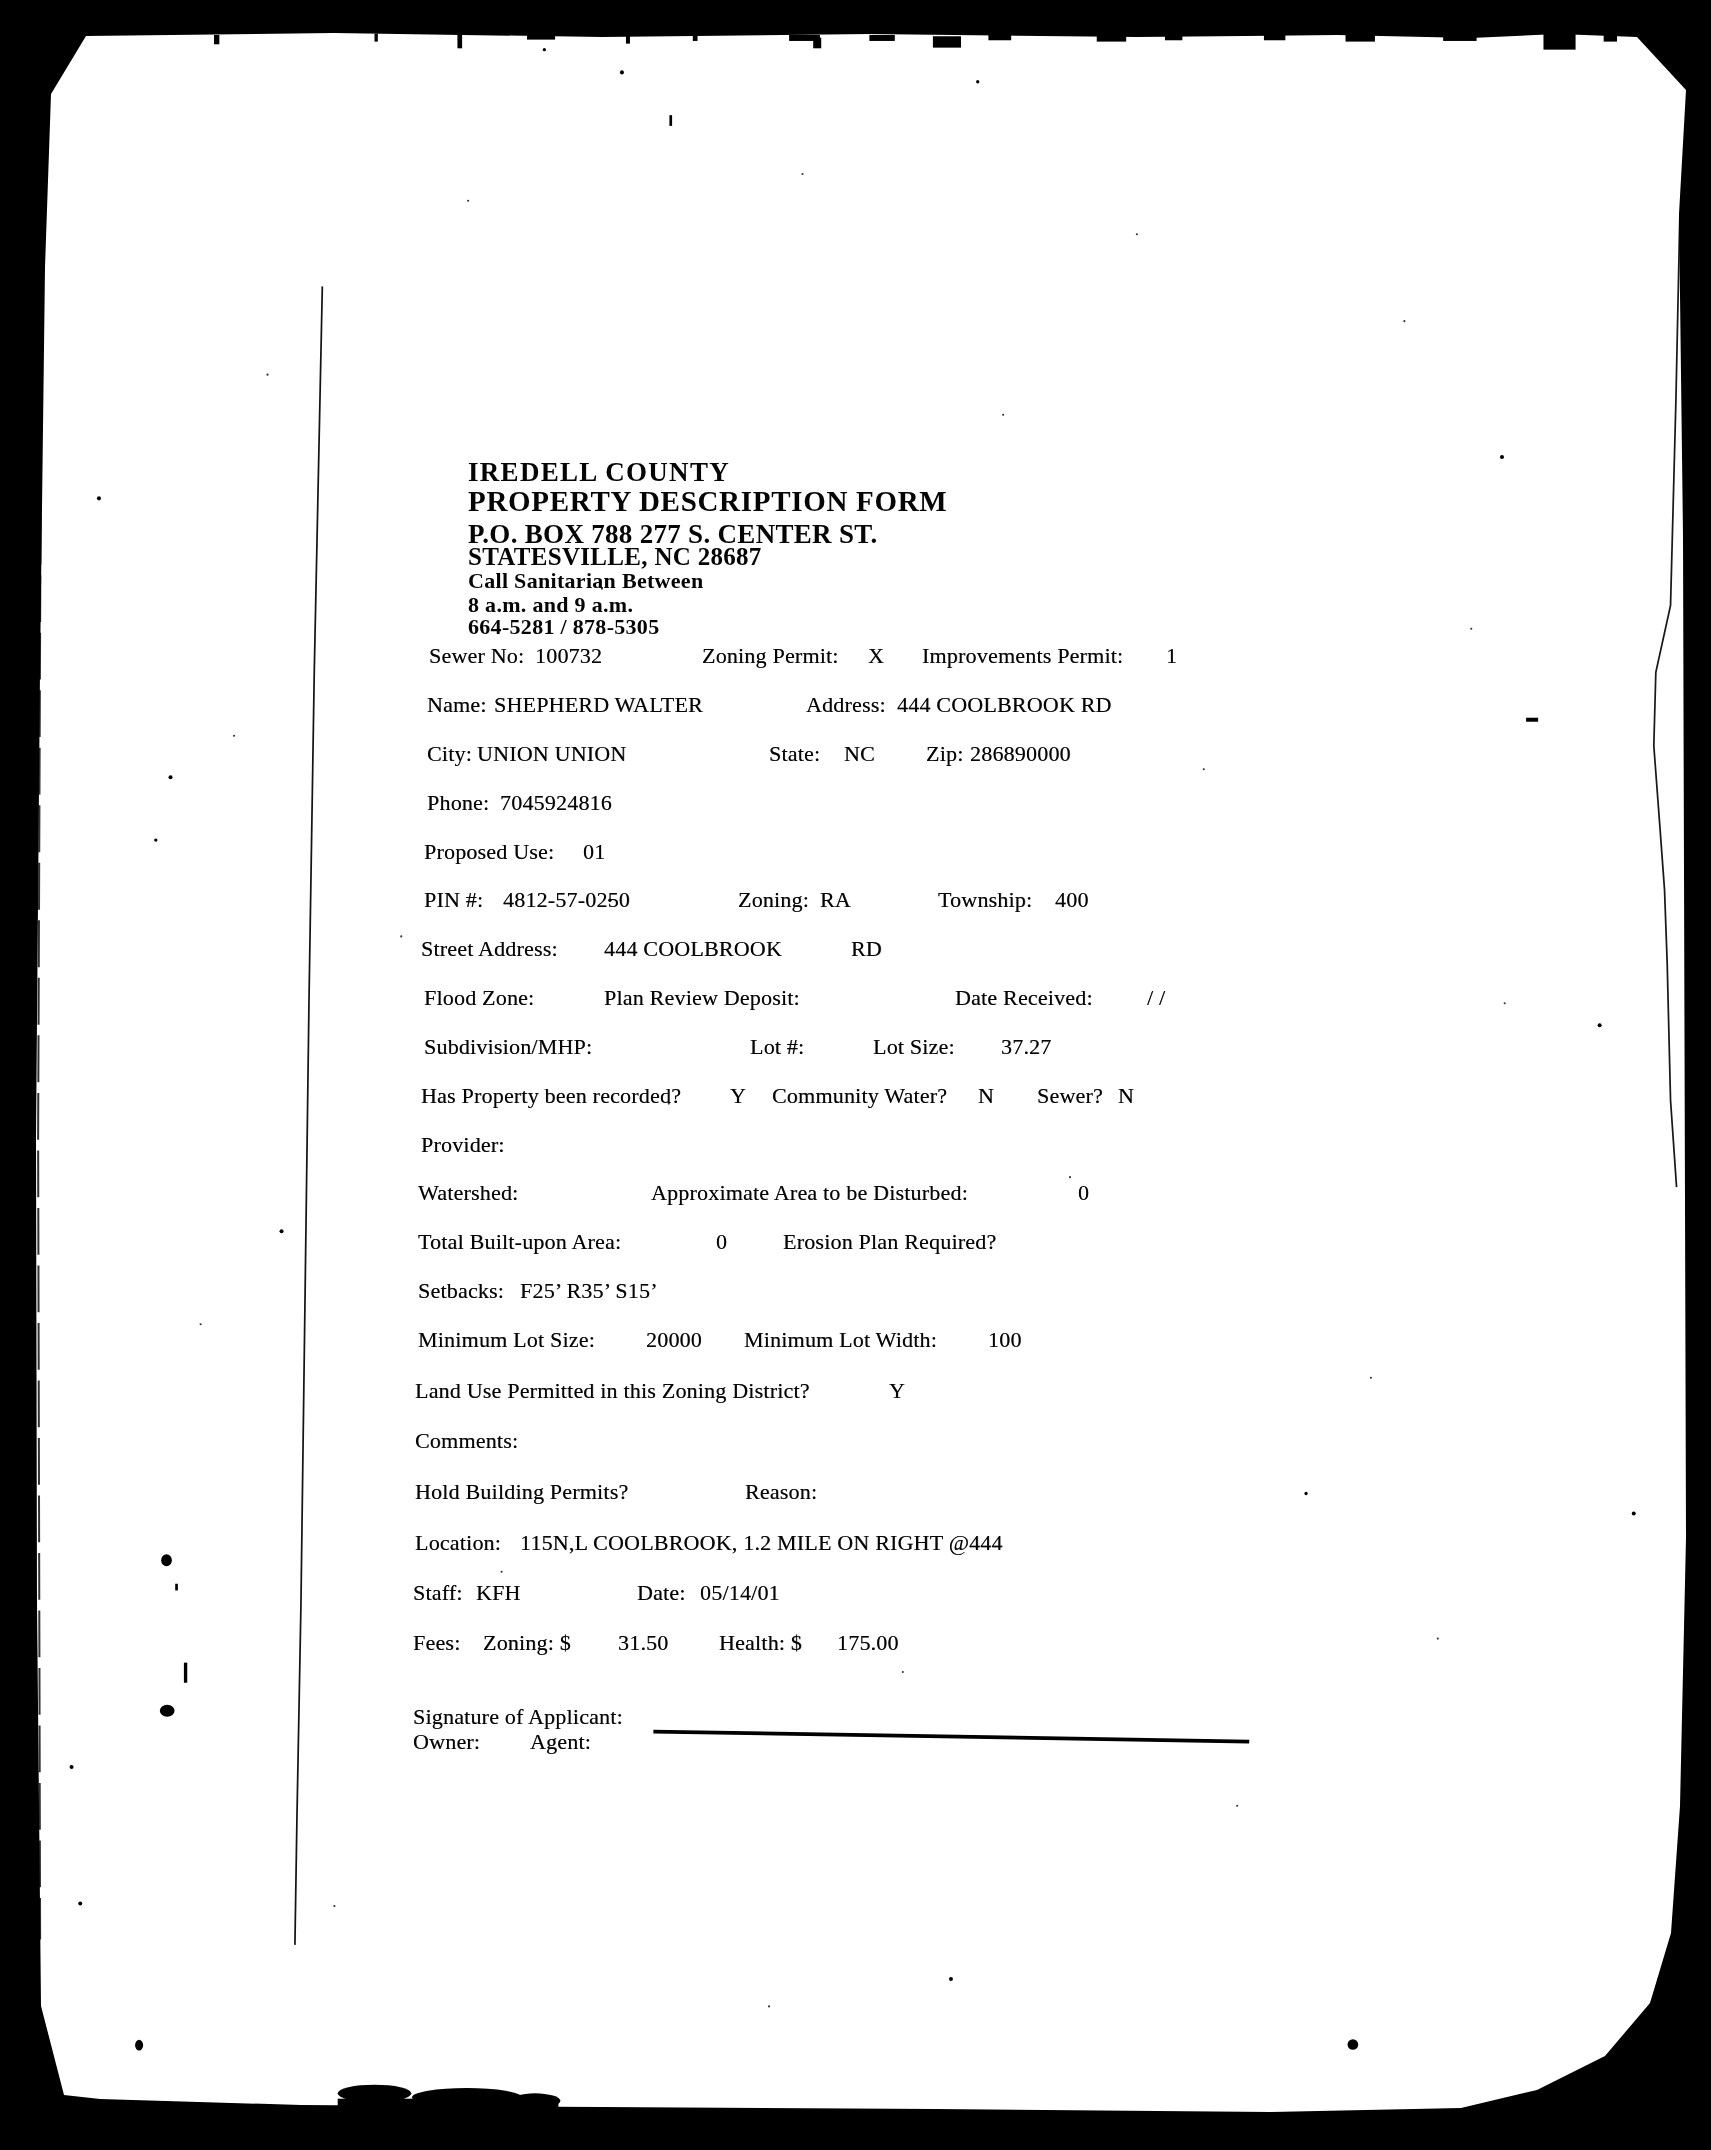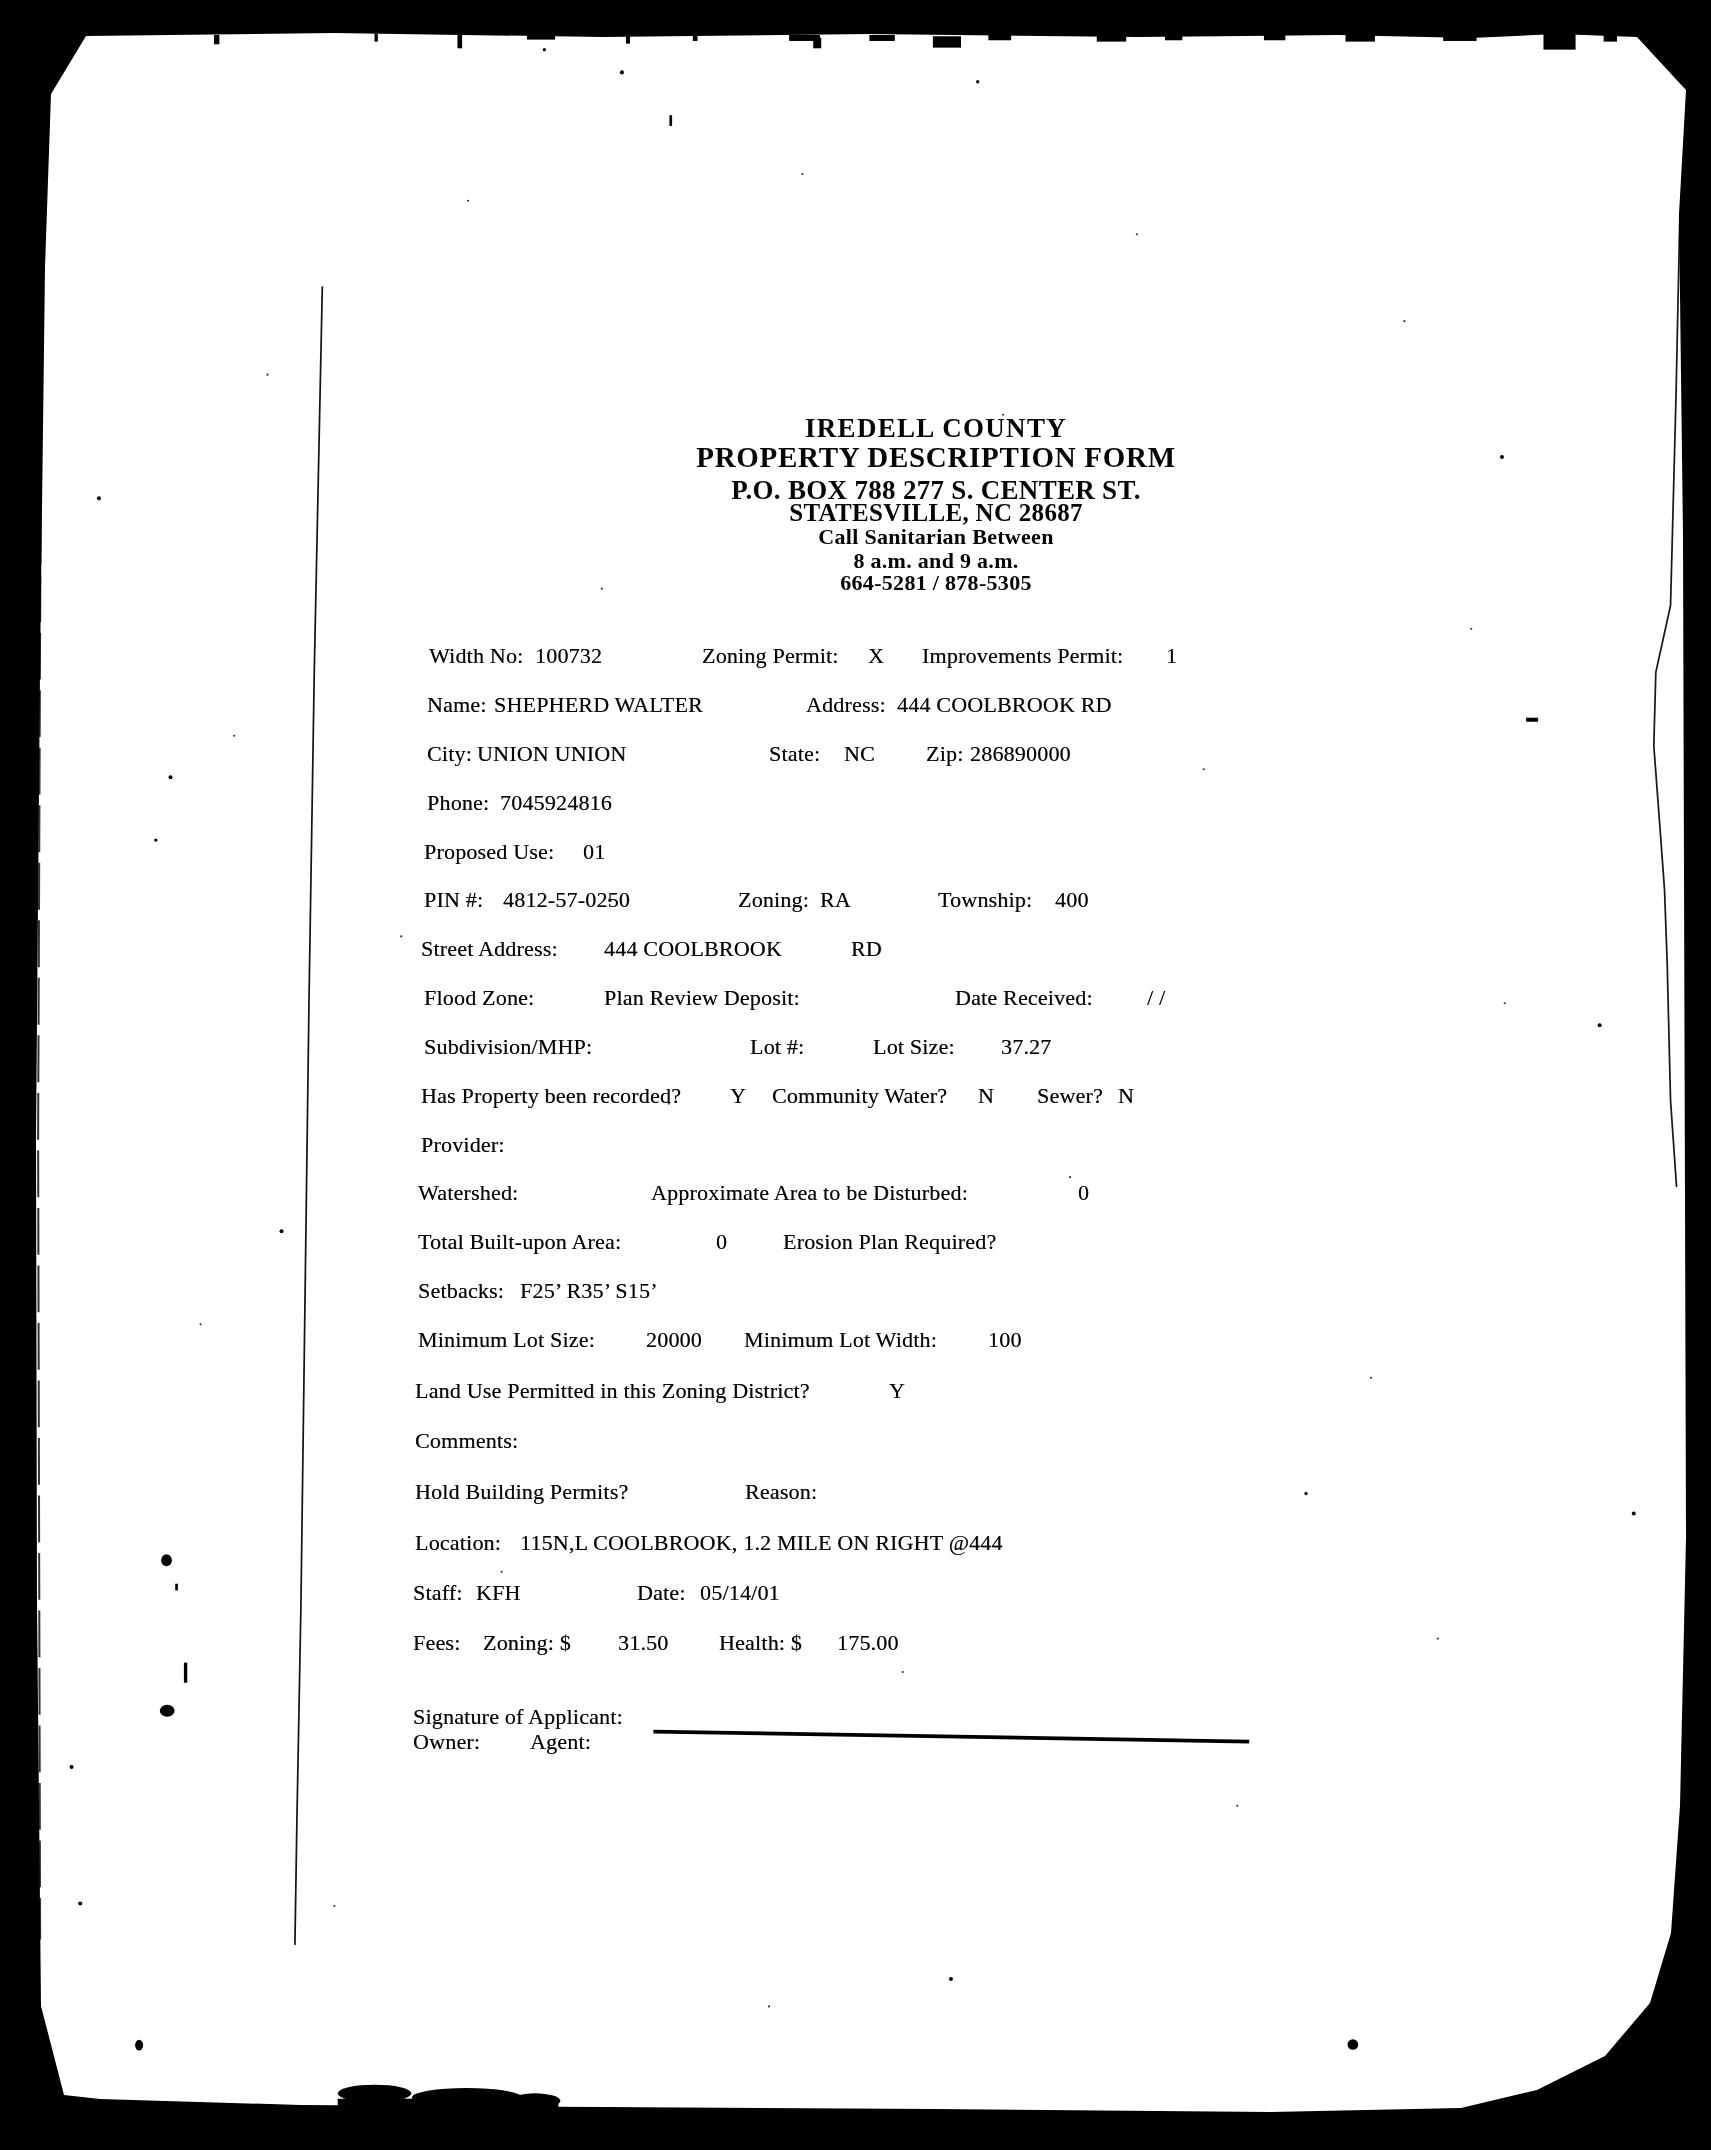--- a/index.html
+++ b/index.html
@@ -5,22 +5,22 @@
   html,body{margin:0;padding:0;background:#060606;}
   .stage{position:relative;width:1712px;height:2151px;background:#000;overflow:hidden;
          font-family:"Liberation Serif", serif;}
   .paper{position:absolute;inset:0;background:#ffffff;
     clip-path:polygon(86px 36px,334px 33px,602px 37px,869px 34px,1137px 37px,1337px 35px,
       1471px 38px,1558px 34px,1637px 37px,1686px 90px,1679px 214px,1683px 535px,1684px 869px,
       1685px 1204px,1686px 1538px,1680px 1806px,1671px 1933px,1650px 2003px,1605px 2056px,
       1537px 2090px,1461px 2108px,1271px 2112px,936px 2109px,602px 2107px,301px 2105px,
       100px 2099px,64px 2095px,41px 2006px,37px 1605px,36px 1137px,40px 669px,45px 267px,51px 94px);}
   .content{position:absolute;inset:0;color:#050505;}
-  .hline{position:absolute;left:468px;width:936px;text-align:center;font-weight:700;
-         white-space:nowrap;letter-spacing:0.3px;}
+  .hline{position:absolute;left:468px;width:936px;text-align:left;font-weight:700;
+         white-space:nowrap;letter-spacing:0.3px;margin-top:44px;}
   .h1{top:413px;font-size:27px;letter-spacing:1.3px;}
   .h2{top:441px;font-size:29px;letter-spacing:0.7px;}
   .h3{top:475px;font-size:27px;}
   .h4{top:499px;font-size:25px;}
   .h5{top:524px;font-size:22px;}
   .h6{top:548px;font-size:22px;}
   .h7{top:570px;font-size:22px;}
   .row{position:absolute;left:0;width:1712px;height:32px;}
   .seg{position:absolute;top:0;white-space:nowrap;font-size:22px;letter-spacing:0.2px;
        text-shadow:0.3px 0.3px 0 rgba(0,0,0,.55);}
@@ -36,21 +36,21 @@
 
     <div class="hline h1">IREDELL COUNTY</div>
     <div class="hline h2">PROPERTY DESCRIPTION FORM</div>
     <div class="hline h3">P.O. BOX 788  277 S. CENTER ST.</div>
     <div class="hline h4">STATESVILLE, NC 28687</div>
     <div class="hline h5">Call Sanitarian Between</div>
     <div class="hline h6">8 a.m. and 9 a.m.</div>
     <div class="hline h7">664-5281 / 878-5305</div>
 
     <div class="row" style="top:643px">
-      <span class="seg" style="left:429px">Width No:</span>
+      <span class="seg" style="left:429px">Sewer No:</span>
       <span class="seg" style="left:535px">100732</span>
       <span class="seg" style="left:702px">Zoning Permit:</span>
       <span class="seg" style="left:868px">X</span>
       <span class="seg" style="left:922px">Improvements Permit:</span>
       <span class="seg" style="left:1166px">1</span>
     </div>
 
     <div class="row" style="top:692px">
       <span class="seg" style="left:427px">Name:</span>
       <span class="seg" style="left:494px">SHEPHERD WALTER</span>

